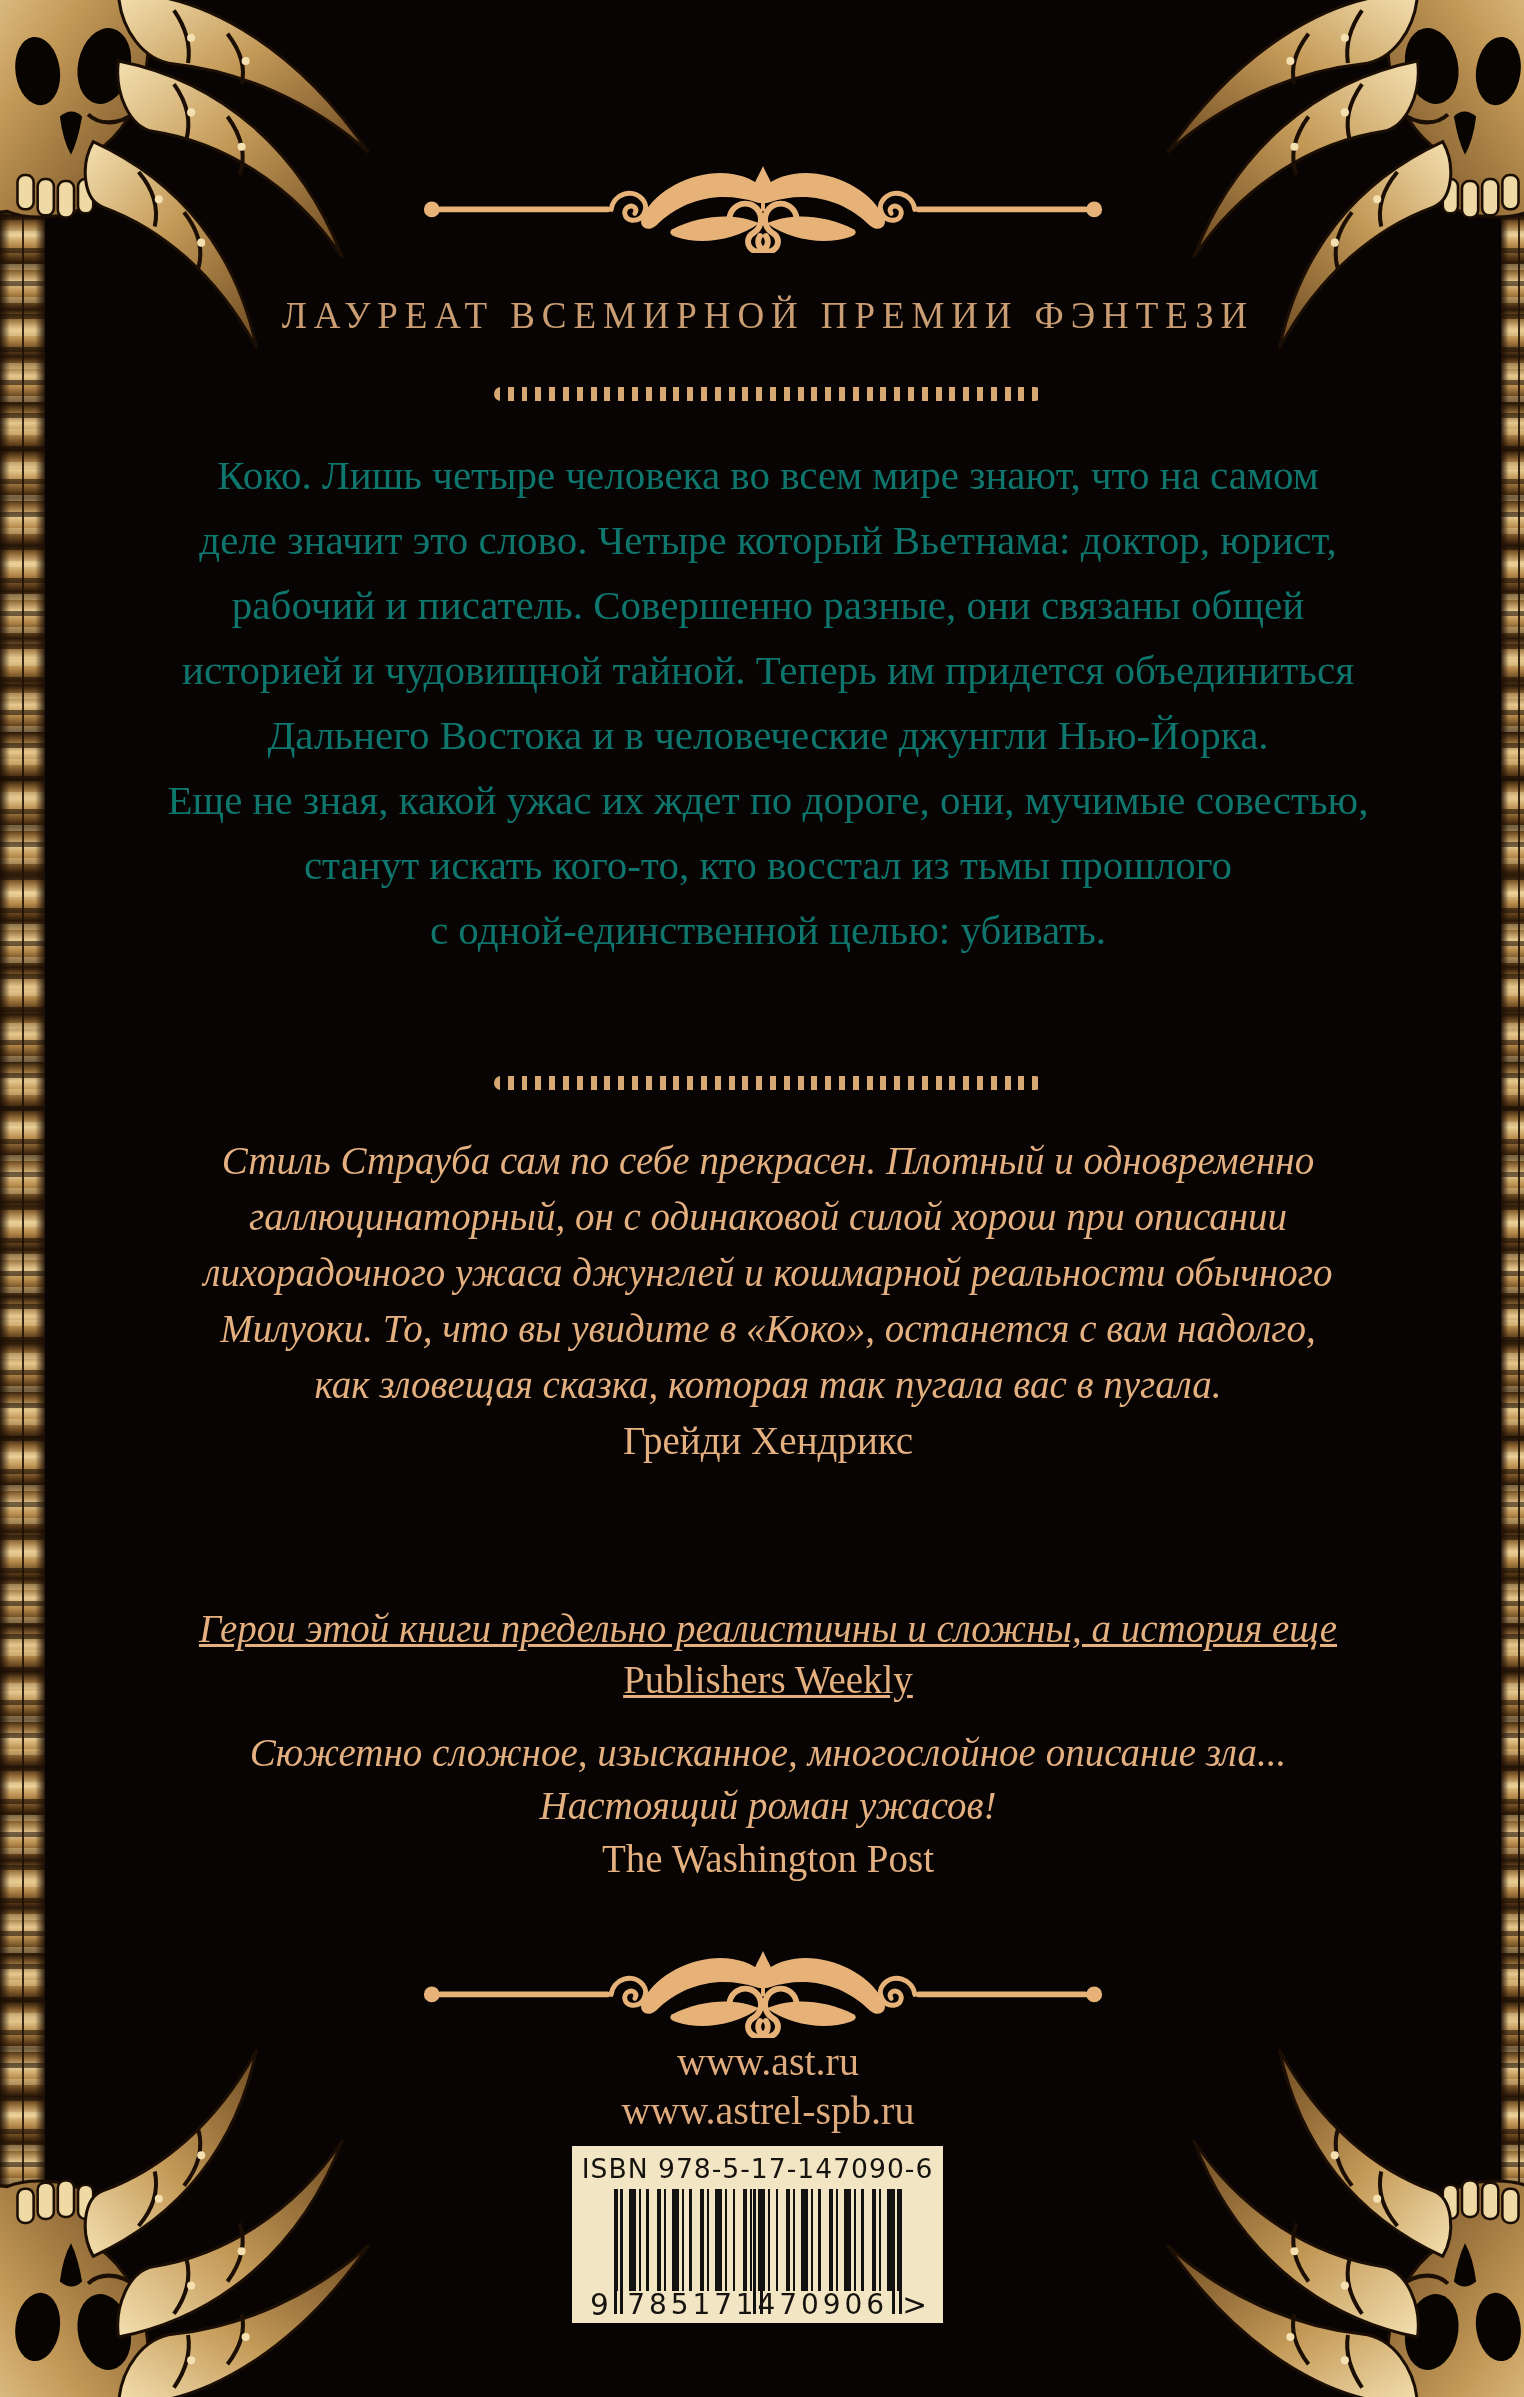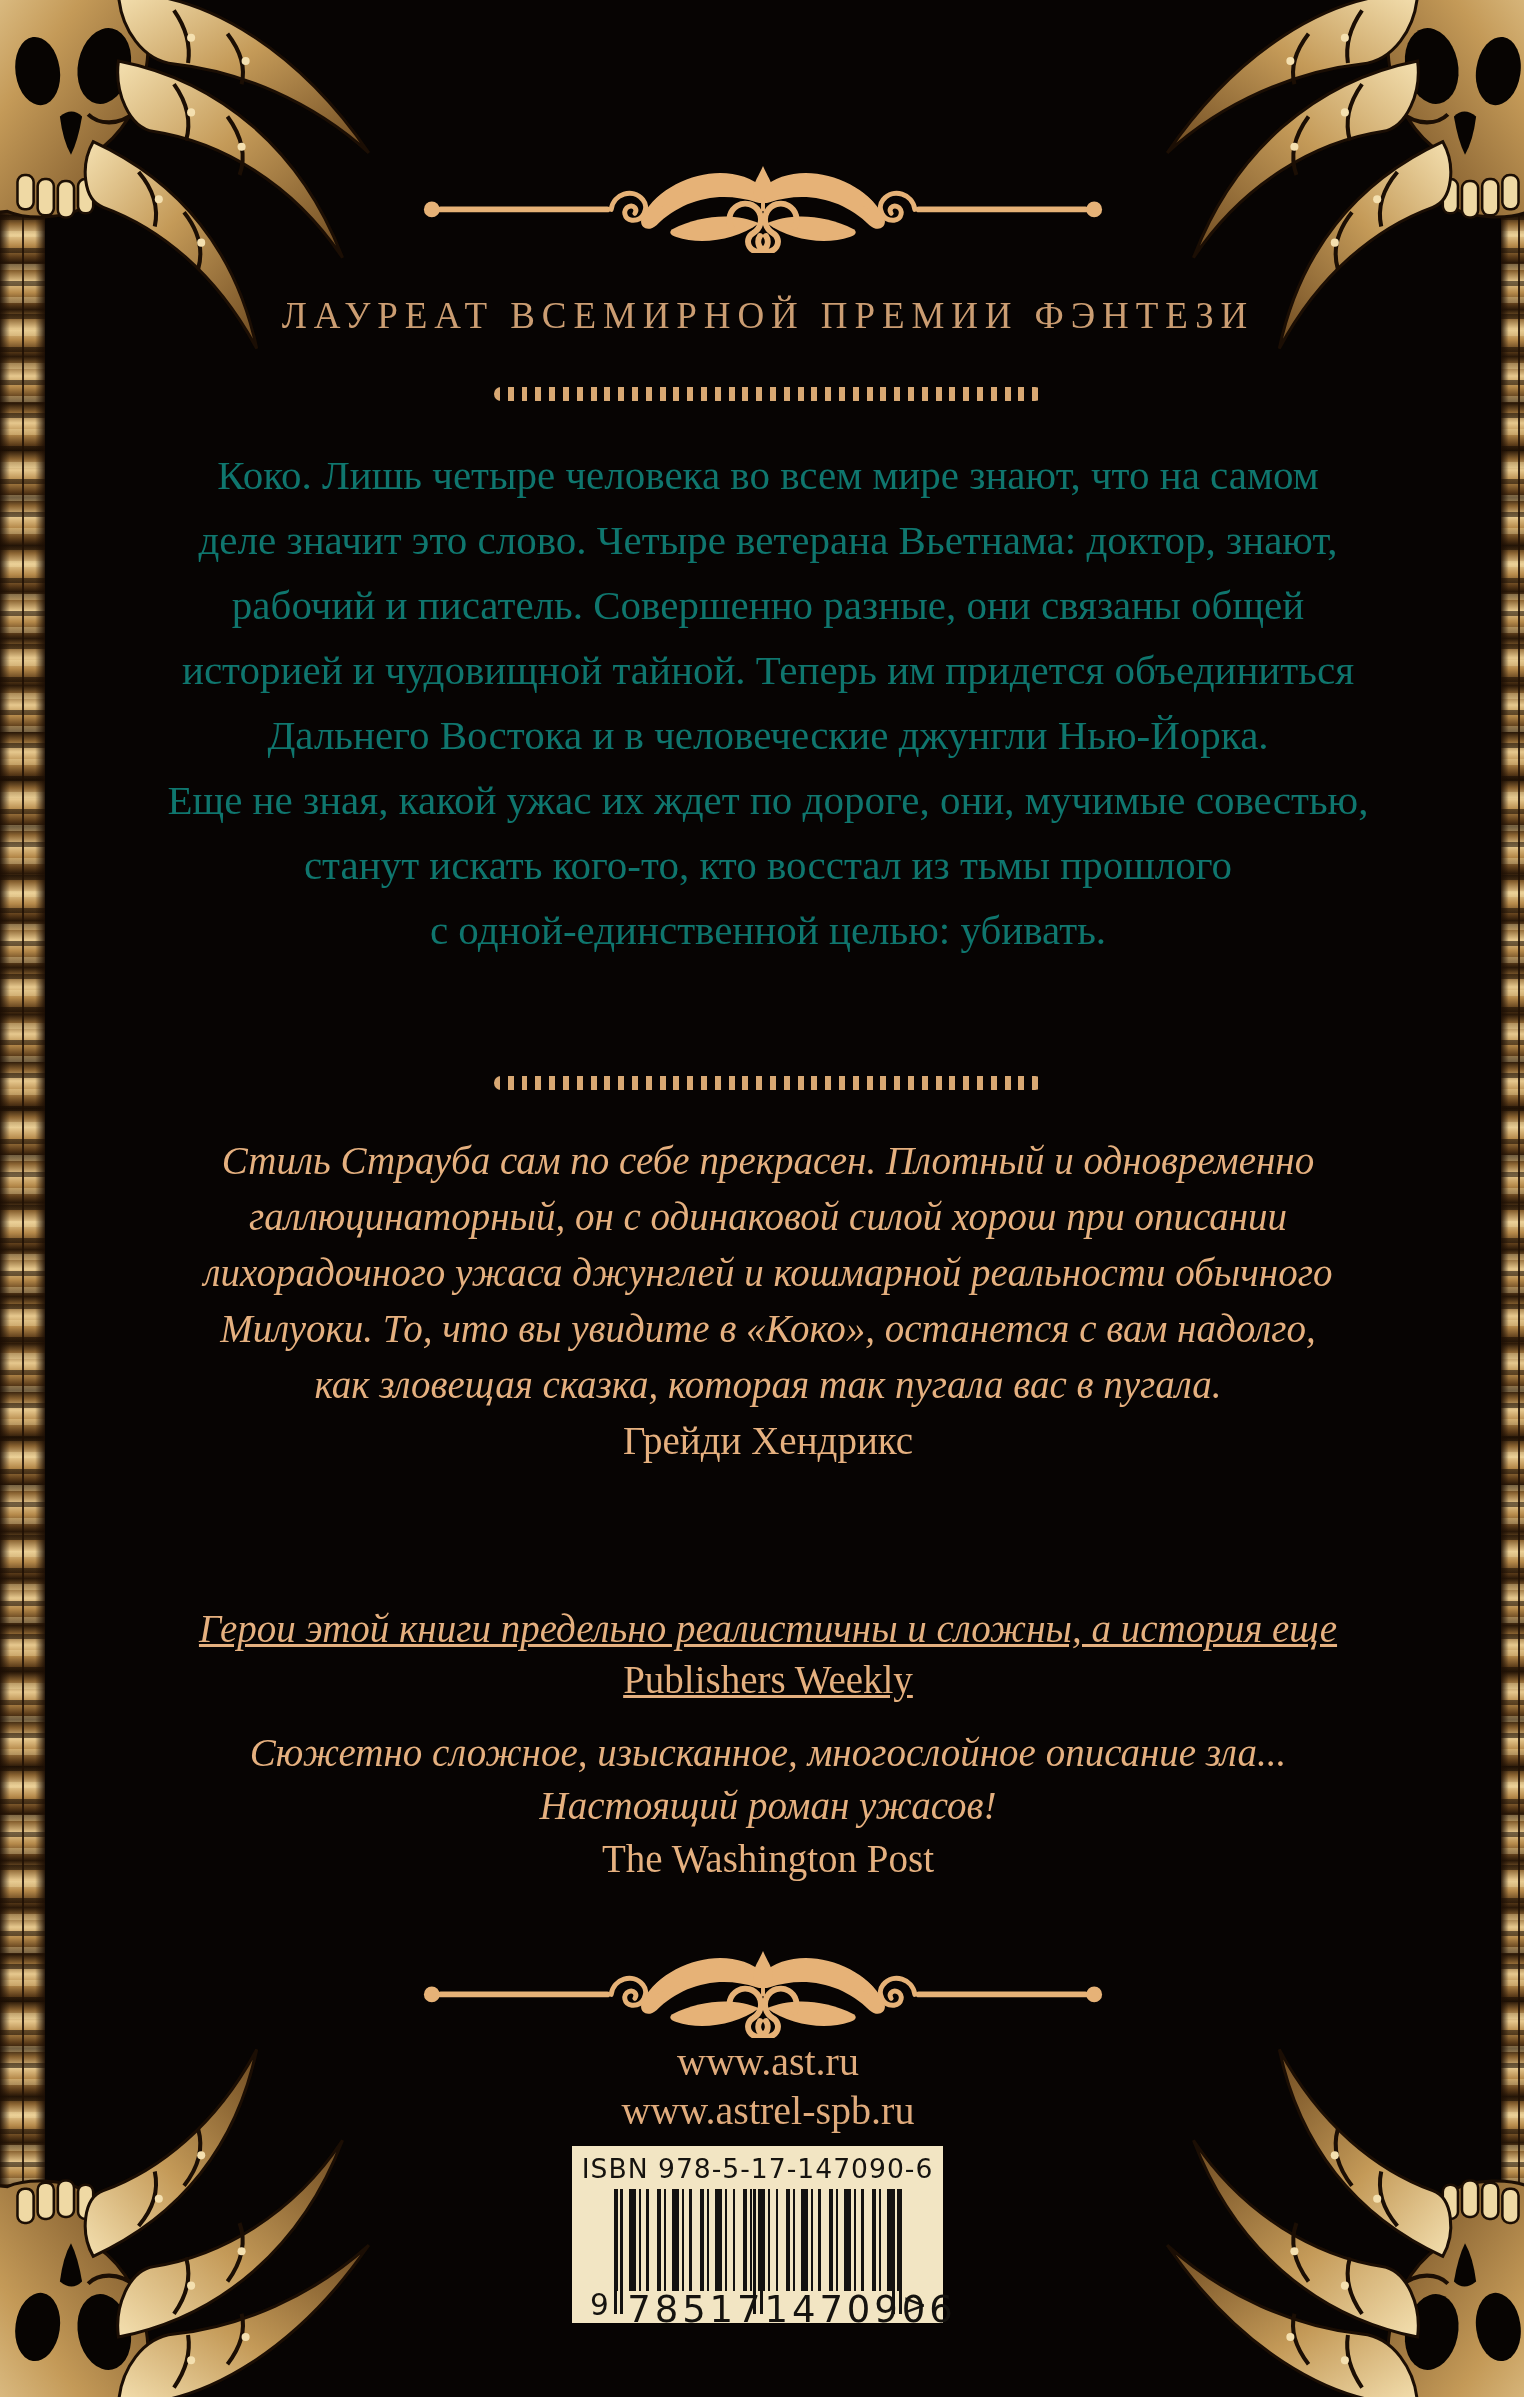--- a/index.html
+++ b/index.html
@@ -89,21 +89,21 @@
       #141210 14.8px 21.7px, rgba(0,0,0,0) 21.7px 24.6px,
       #141210 24.6px 26.6px, rgba(0,0,0,0) 26.6px 32.5px,
       #141210 32.5px 35px, rgba(0,0,0,0) 35px 43px);
   }
   .guard{position:absolute;top:0;width:3px;height:125px;background:#141210;}
   .g1{left:0;} .g2{left:6.9px;} .g3{left:50%;margin-left:-4.9px;} .g4{left:50%;margin-left:2px;}
   .g5{right:6.9px;} .g6{right:0;}
   .digits{
     position:absolute;top:99px;left:13.8px;right:13.8px;
     display:flex;justify-content:space-between;
-    font-size:37px;letter-spacing:3.9px;
+    font-size:28px;letter-spacing:3.9px;
   }
   .digit-first{position:absolute;top:99px;left:-23.6px;font-size:29.6px;}
   .digit-gt{position:absolute;top:99px;right:-25.6px;font-size:29.6px;}
 </style>
 </head>
 <body>
 
 <svg width="0" height="0" style="position:absolute" aria-hidden="true">
   <defs>
     <linearGradient id="gskull" x1="0" y1="0" x2="1" y2="1">
@@ -185,21 +185,21 @@
   <svg class="flourish top" viewBox="0 0 700 100">
       <use href="#flourishart"></use>
     </svg>
 
   <div class="award-heading">ЛАУРЕАТ ВСЕМИРНОЙ ПРЕМИИ ФЭНТЕЗИ</div>
 
   <div class="dotted-divider d1"></div>
 
   <div class="synopsis">
     <div class="line">Коко. Лишь четыре человека во всем мире знают, что на самом</div>
-    <div class="line">деле значит это слово. Четыре ветерана Вьетнама: доктор, знают,</div>
+    <div class="line">деле значит это слово. Четыре который Вьетнама: доктор, юрист,</div>
     <div class="line">рабочий и писатель. Совершенно разные, они связаны общей</div>
     <div class="line">историей и чудовищной тайной. Теперь им придется объединиться</div>
     <div class="line">Дальнего Востока и в человеческие джунгли Нью-Йорка.</div>
     <div class="line">Еще не зная, какой ужас их ждет по дороге, они, мучимые совестью,</div>
     <div class="line">станут искать кого-то, кто восстал из тьмы прошлого</div>
     <div class="line">с одной-единственной целью: убивать.</div>
   </div>
 
   <div class="dotted-divider d2"></div>
 

